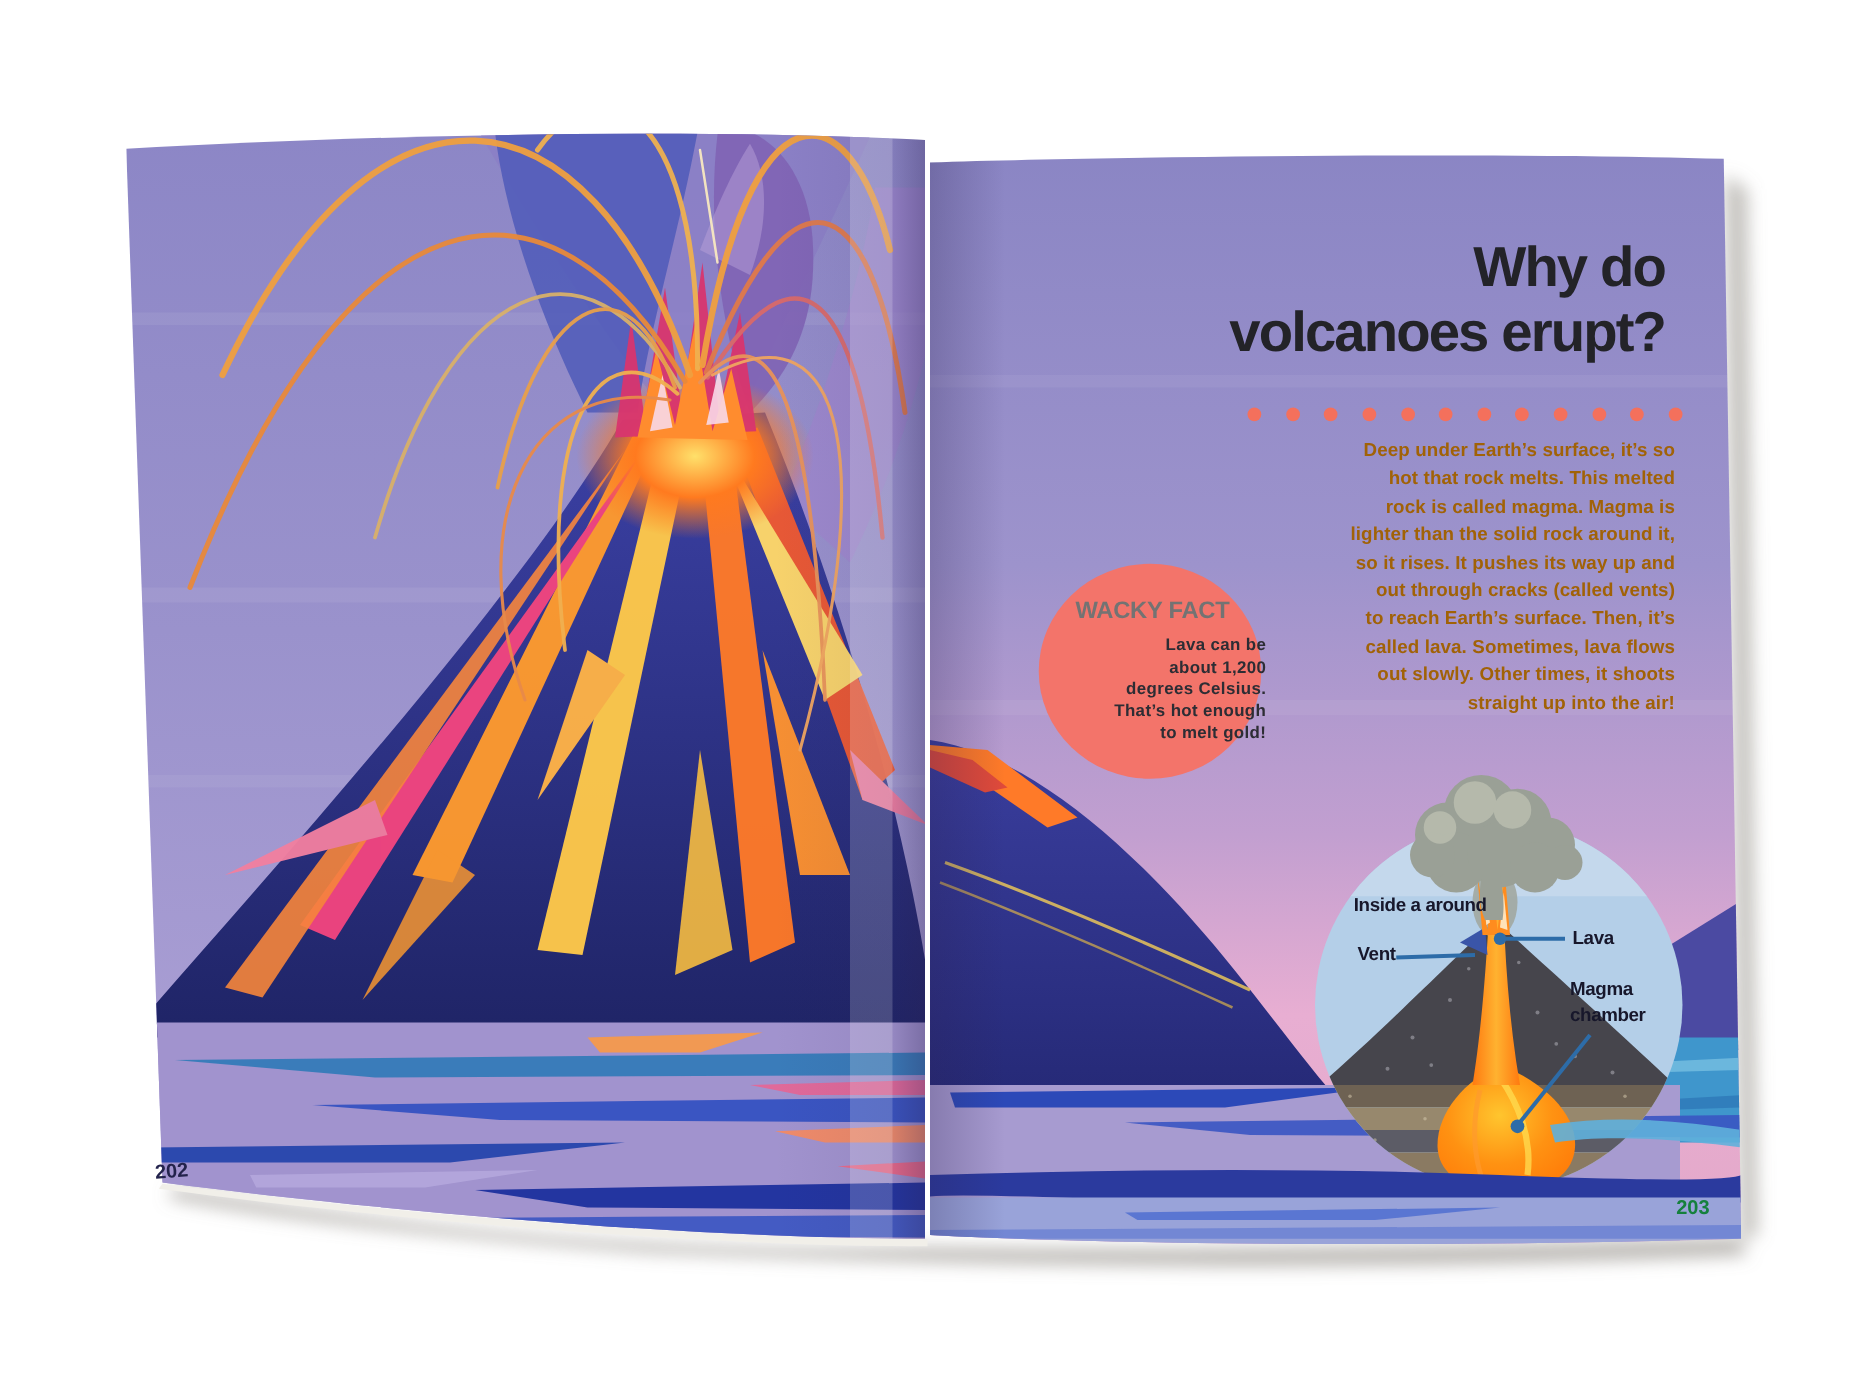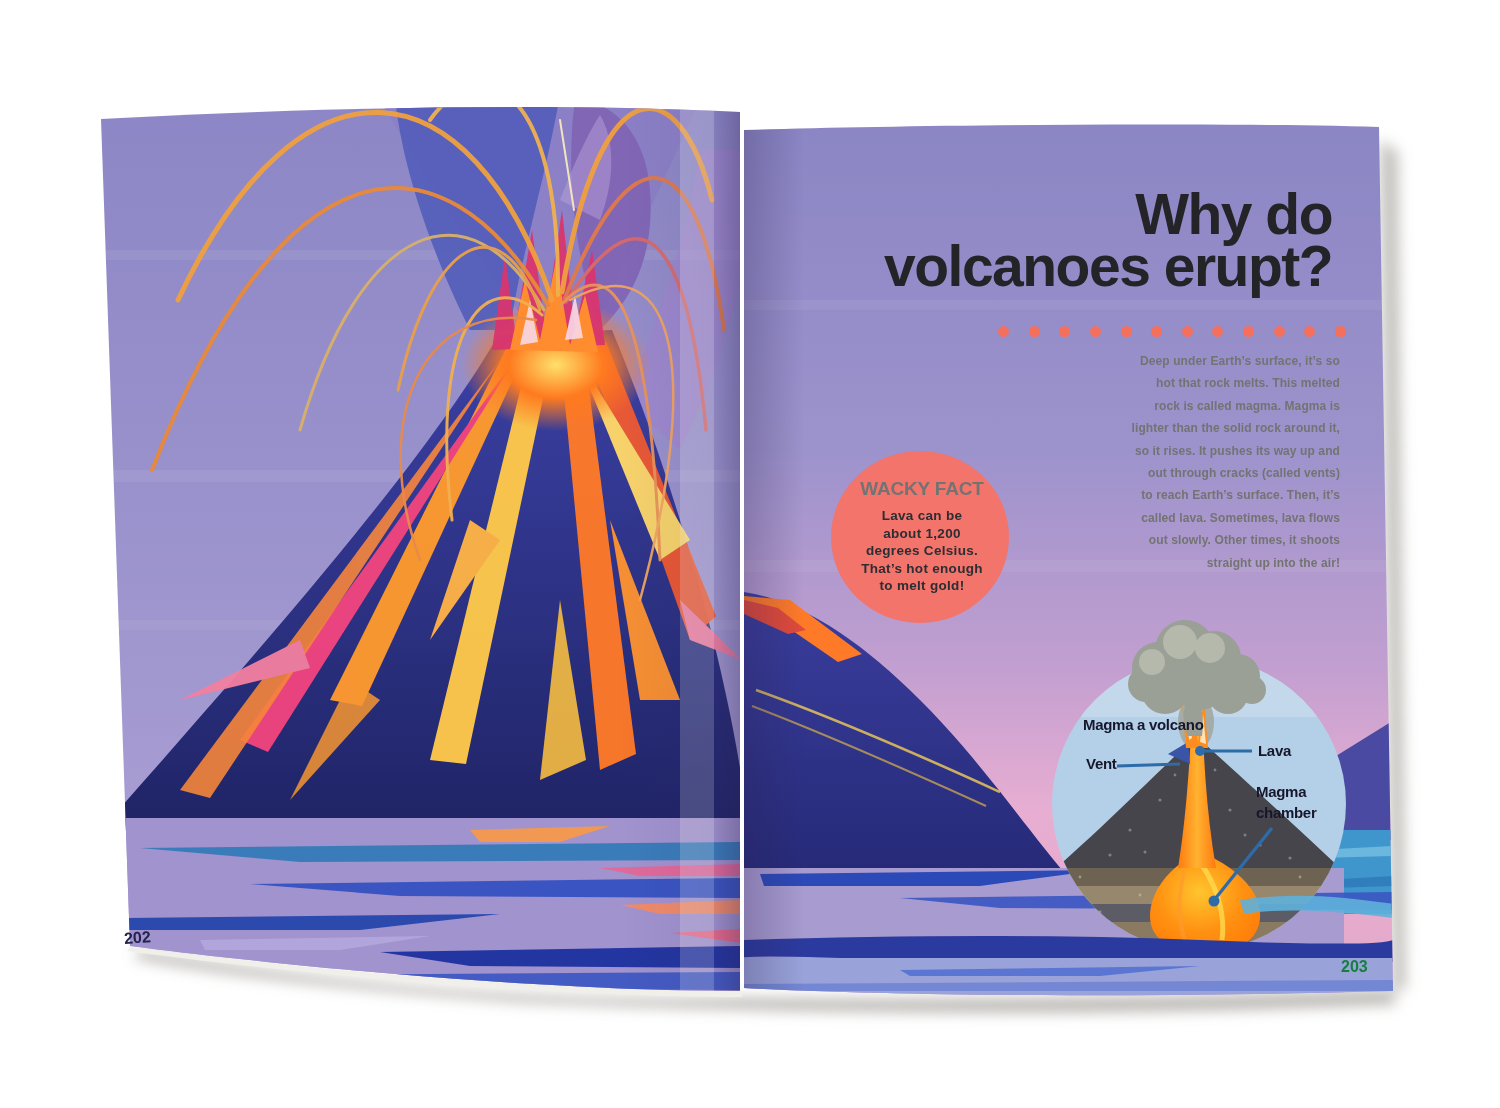--- a/index.html
+++ b/index.html
@@ -5,32 +5,32 @@
   html,body{margin:0;padding:0;background:#ffffff;}
   #stage{position:relative;width:1500px;height:1108px;background:#ffffff;overflow:hidden;
          font-family:"Liberation Sans", sans-serif;}
   #art{position:absolute;left:0;top:0;}
   .txt{position:absolute;white-space:pre-line;}
   .caption{left:163px;top:394px;font-size:15px;line-height:26px;font-weight:bold;
            color:#1d1d3c;letter-spacing:-0.3px;}
   .pagenum{font-size:16px;font-weight:bold;color:#23234c;}
   .pagenum-left{left:124px;top:929px;transform:rotate(-4deg);}
   .pagenum-right{left:1341px;top:958px;color:#15803d;}
-  .title{right:168px;top:188px;font-size:57px;line-height:52px;font-weight:bold;
+  .title{right:168px;top:188px;font-size:45px;line-height:52px;font-weight:bold;
          color:#232328;text-align:right;letter-spacing:-1.5px;}
   .dots{position:absolute;left:998px;top:326px;width:348px;display:flex;
         justify-content:space-between;align-items:center;}
   .dot{width:11px;height:11px;border-radius:50%;background:#f4705c;}
-  .body-text{right:160px;top:350px;width:420px;text-align:right;font-size:12px;
-             line-height:22.4px;font-weight:bold;color:#737373;letter-spacing:0.1px;}
+  .body-text{right:160px;top:350px;width:420px;text-align:right;font-size:15px;
+             line-height:22.4px;font-weight:bold;color:#a16207;letter-spacing:0.1px;}
   .wacky{position:absolute;left:831px;top:478px;width:182px;text-align:center;}
   .wacky-heading{font-size:19px;font-weight:bold;color:#737373;letter-spacing:-0.2px;
                  margin:0 0 7px 0;white-space:pre-line;}
   .wacky-text{font-size:13.5px;line-height:17.5px;font-weight:bold;color:#2d2d34;
-              letter-spacing:0.3px;white-space:pre-line;}
+              letter-spacing:0.3px;white-space:pre-line;text-align:right;}
   .diag-label{font-size:15px;font-weight:bold;color:#17172b;letter-spacing:-0.3px;}
   .diag-title{left:1083px;top:716px;}
   .label-vent{left:1086px;top:755px;}
   .label-lava{left:1258px;top:742px;}
   .label-magma{left:1256px;top:781px;line-height:21px;}
 </style>
 </head>
 <body>
 
 <div id="stage">
@@ -316,20 +316,20 @@
 
   <div class="wacky">
     <div class="wacky-heading">WACKY FACT</div>
     <div class="wacky-text">Lava can be
 about 1,200
 degrees Celsius.
 That’s hot enough
 to melt gold!</div>
   </div>
 
-  <div class="txt diag-label diag-title">Magma a volcano</div>
+  <div class="txt diag-label diag-title">Inside a around</div>
   <div class="txt diag-label label-vent">Vent</div>
   <div class="txt diag-label label-lava">Lava</div>
   <div class="txt diag-label label-magma">Magma
 chamber</div>
 
   <div class="txt pagenum pagenum-right">203</div>
 </div>
 
 </body></html>

